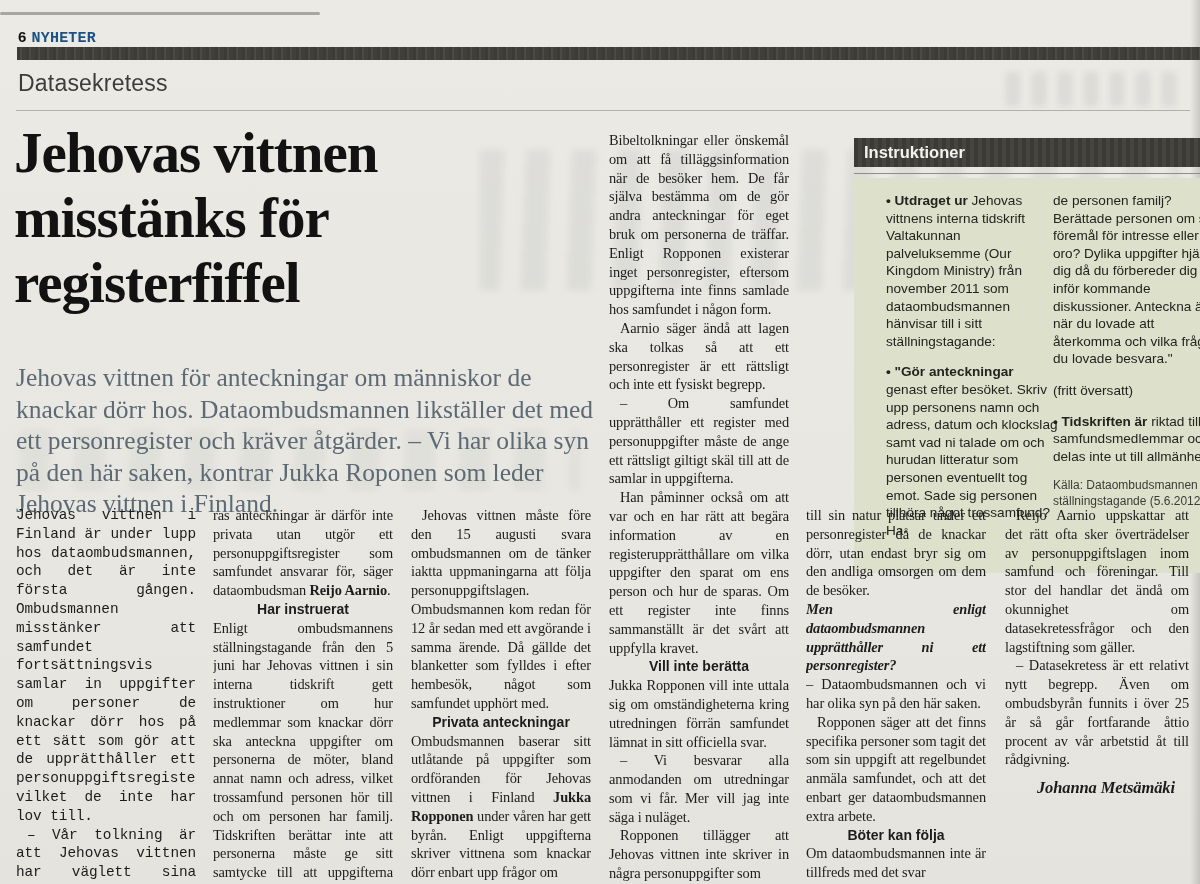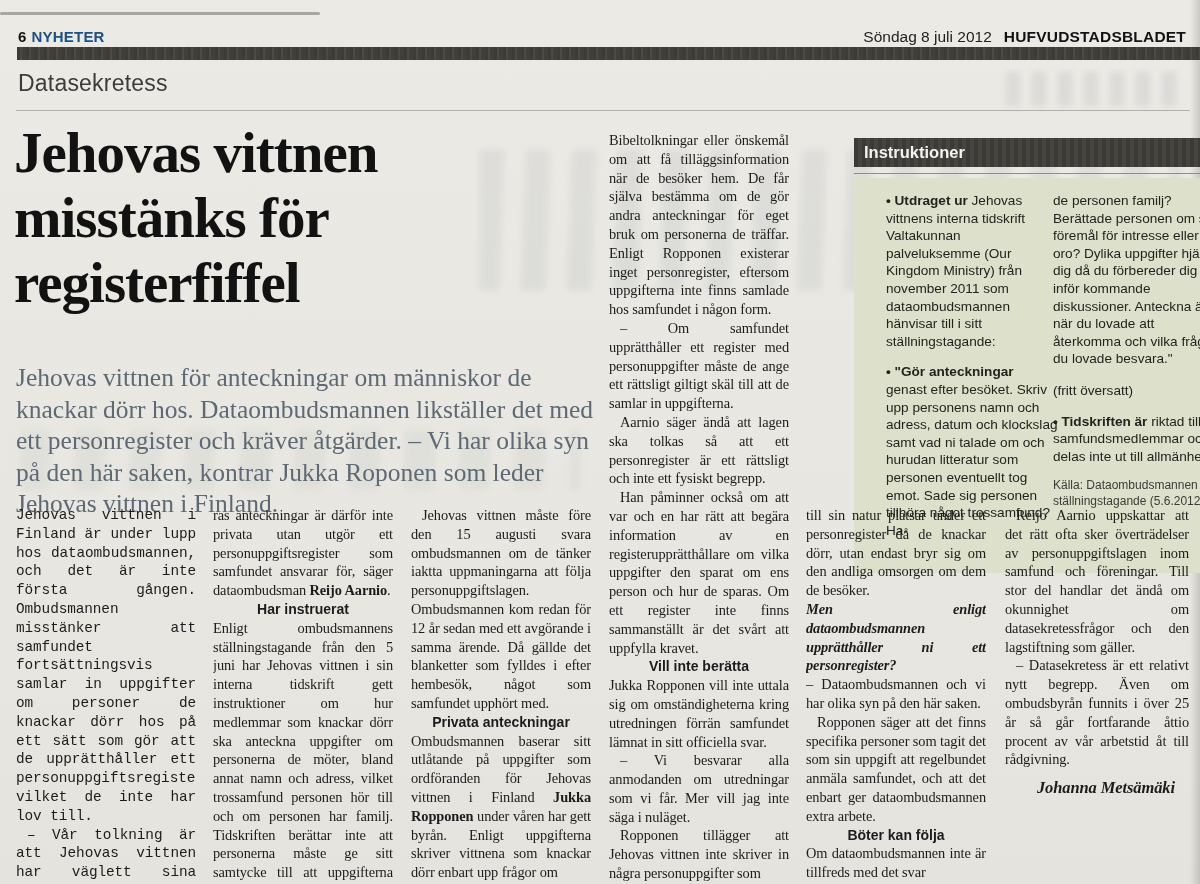--- a/index.html
+++ b/index.html
@@ -19,21 +19,21 @@
   .ghost-b{top:72px;right:14px;width:180px;height:34px;
     background:repeating-linear-gradient(90deg,rgba(85,95,110,0.10) 0 14px,rgba(85,95,110,0) 14px 26px);}
   .ghost-c{top:430px;left:20px;width:560px;height:60px;
     background:repeating-linear-gradient(91deg,rgba(90,100,110,0.05) 0 30px,rgba(90,100,110,0) 30px 55px);}
 
   
   .masthead{position:absolute;top:28px;left:18px;right:14px;height:18px;
     font-family:"Liberation Sans", sans-serif;}
   .m-left{position:absolute;left:0;top:0;font-weight:700;font-size:15px;letter-spacing:.2px;}
   .m-page{color:#111;margin-right:5px;}
-  .m-section{color:#1b5284;}
+  .m-section{color:#1b5284;font-family:Liberation Mono, monospace;}
   .m-right{position:absolute;right:0;top:0;font-size:15.5px;color:#222;}
   .m-date{font-weight:400;margin-right:12px;}
   .m-paper{font-weight:700;letter-spacing:.2px;color:#121212;}
   .top-bar{position:absolute;top:47px;left:17px;right:0;height:13px;
     background:repeating-linear-gradient(90deg,#3c3b38 0 3px,#4b4a44 3px 5px,#403f3a 5px 9px);}
   .kicker{position:absolute;top:70px;left:18px;font-family:"Liberation Sans", sans-serif;
     font-size:23px;color:#3c3c3c;letter-spacing:.2px;}
   .kicker-rule{position:absolute;top:110px;left:16px;right:10px;height:1px;background:#b3b1ab;}
 
   
@@ -84,23 +84,20 @@
   <div class="edge-top"></div>
   <div class="edge-right"></div>
   <div class="ghost ghost-a"></div>
   <div class="ghost ghost-b"></div>
   <div class="ghost ghost-c"></div>
 
   <div class="masthead">
     <div class="m-left">
       <span class="m-page">6</span><span class="m-section">NYHETER</span>
     </div>
-    <div class="m-right">
-      <span class="m-date">Söndag 8 juli 2012</span><span class="m-paper">HUFVUDSTADSBLADET</span>
-    </div>
   </div>
   <div class="top-bar"></div>
 
   <div class="kicker">Datasekretess</div>
   <div class="kicker-rule"></div>
 
   <h1 class="headline" style="margin:0;">Jehovas vittnen misstänks för registerfiffel</h1>
 
   <div class="lead">Jehovas vittnen för anteckningar om människor de knackar dörr hos. Dataombudsmannen likställer det med ett personregister och kräver åtgärder. – Vi har olika syn på den här saken, kontrar Jukka Roponen som leder Jehovas vittnen i Finland.</div>
 
@@ -116,22 +113,22 @@
   </div>
 
   <div class="col col3">
     <p class="ind">Jehovas vittnen måste före den 15 augusti svara ombudsmannen om de tänker iaktta uppmaningarna att följa personuppgiftslagen. Ombudsmannen kom redan för 12 år sedan med ett avgörande i samma ärende. Då gällde det blanketter som fylldes i efter hembesök, något som samfundet upphört med.</p>
     <p class="sub">Privata anteckningar</p>
     <p><span>Ombudsmannen baserar sitt utlåtande på uppgifter som ordföranden för Jehovas vittnen i Finland </span><span class="b">Jukka Ropponen</span><span> under våren har gett byrån. Enligt uppgifterna skriver vittnena som knackar dörr enbart upp frågor om</span></p>
   </div>
 
   <div class="col col4">
     <p>Bibeltolkningar eller önskemål om att få tilläggsinformation när de besöker hem. De får själva bestämma om de gör andra anteckningar för eget bruk om personerna de träffar. Enligt Ropponen existerar inget personregister, eftersom uppgifterna inte finns samlade hos samfundet i någon form.</p>
+    <p class="ind">Aarnio säger ändå att lagen ska tolkas så att ett personregister är ett rättsligt och inte ett fysiskt begrepp.</p>
     <p class="ind">– Om samfundet upprätthåller ett register med personuppgifter måste de ange ett rättsligt giltigt skäl till att de samlar in uppgifterna.</p>
-    <p class="ind">Aarnio säger ändå att lagen ska tolkas så att ett personregister är ett rättsligt och inte ett fysiskt begrepp.</p>
     <p class="ind">Han påminner också om att var och en har rätt att begära information av en registerupprätthållare om vilka uppgifter den sparat om ens person och hur de sparas. Om ett register inte finns sammanställt är det svårt att uppfylla kravet.</p>
     <p class="sub">Vill inte berätta</p>
     <p>Jukka Ropponen vill inte uttala sig om omständigheterna kring utredningen förrän samfundet lämnat in sitt officiella svar.</p>
     <p class="ind">– Vi besvarar alla anmodanden om utredningar som vi får. Mer vill jag inte säga i nuläget.</p>
     <p class="ind">Ropponen tillägger att Jehovas vittnen inte skriver in några personuppgifter som</p>
   </div>
 
   <div class="infobox">
     <div class="infobox-header">Instruktioner</div>
     <div class="infobox-rule"></div>

